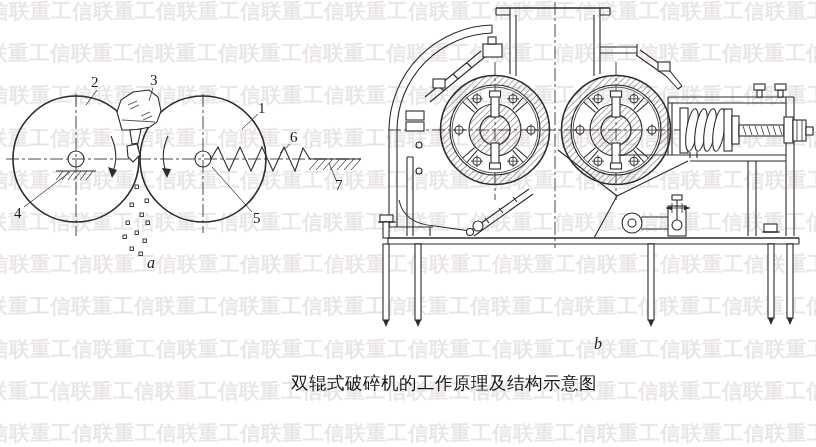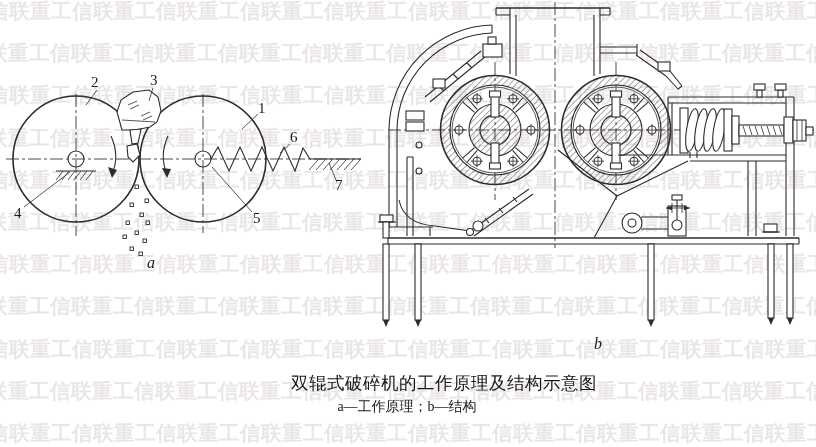--- a/index.html
+++ b/index.html
@@ -235,14 +235,13 @@
         <rect x="383" y="222" width="6" height="16" class="wf" stroke-width="0.9"></rect>
         <rect x="764" y="224" width="13" height="8" class="wf" stroke-width="1"></rect>
         <path class="ln" d="M762,232H780"></path>
       </g>
 
       <text class="lbl it" x="594" y="349">b</text>
     </g>
   </svg>
 
   <div class="cap cap-t">双辊式破碎机的工作原理及结构示意图</div>
-  <div class="cap cap-s">a—工作原理；b—结构</div>
 </div>
 
 </body></html>

